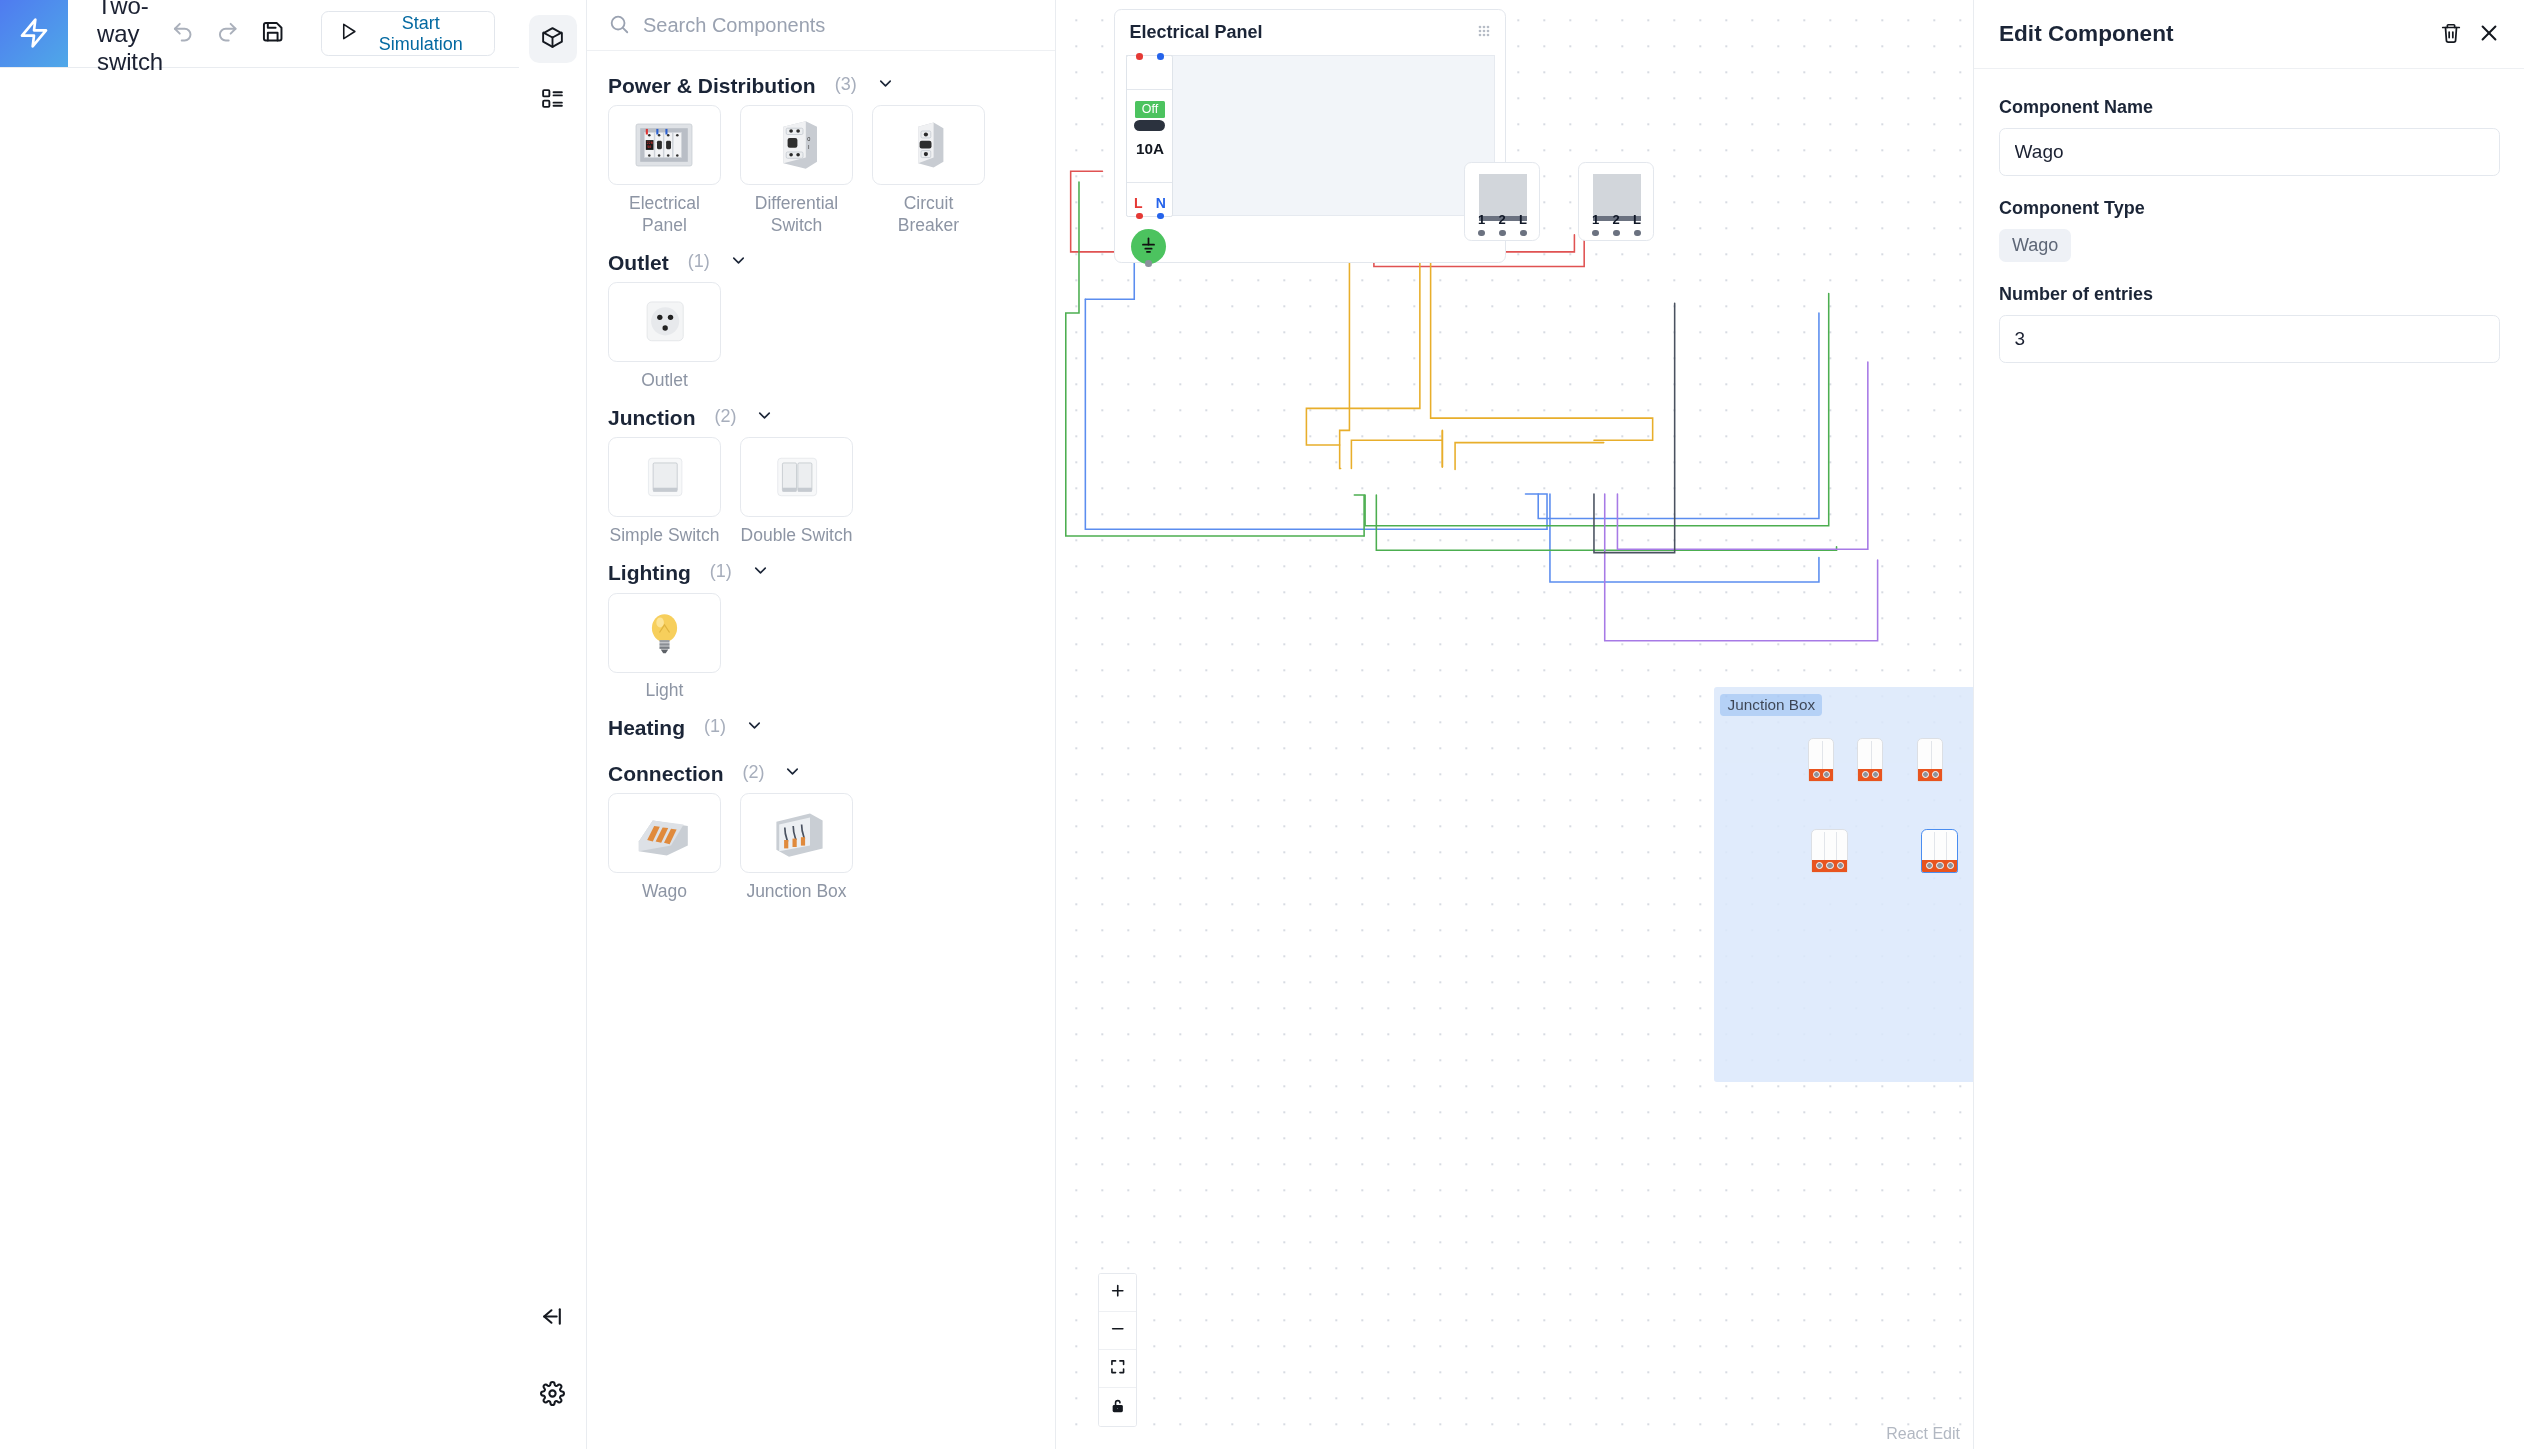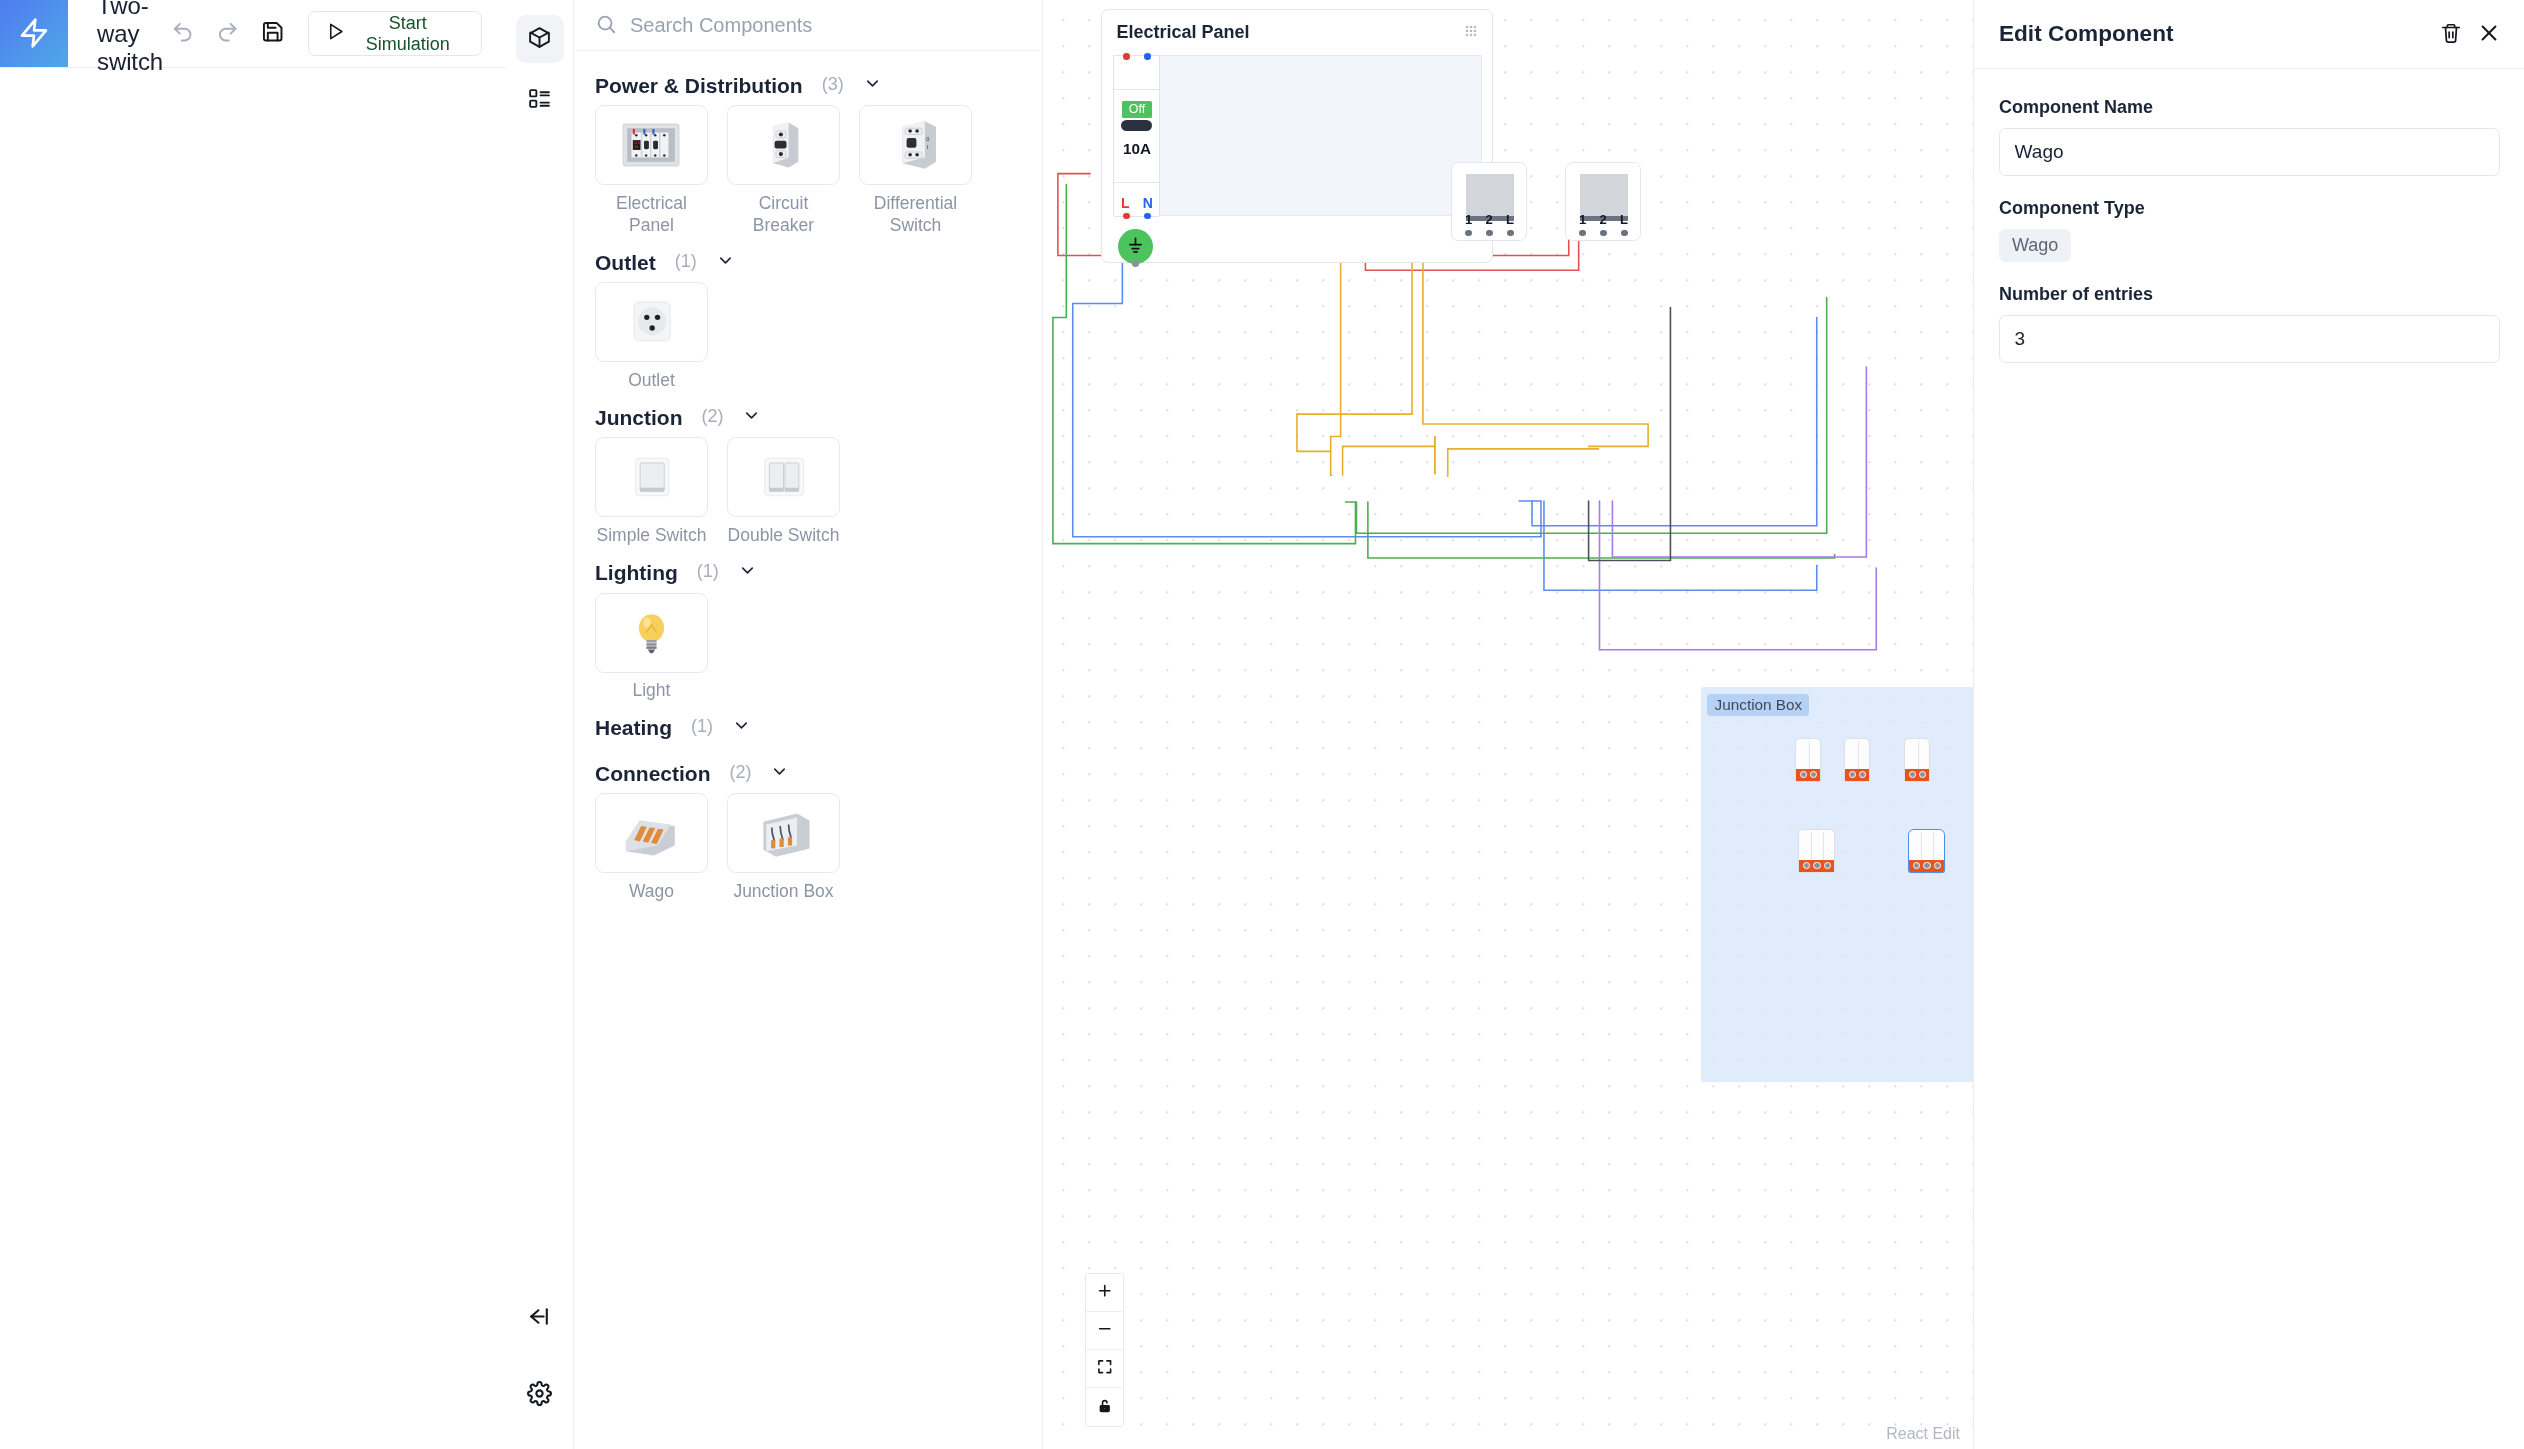--- a/index.html
+++ b/index.html
@@ -30,21 +30,21 @@
   .header-actions { display: flex; align-items: center; gap: 4.4px; padding-right: 25px; }
   .icon-btn {
     width: 47px; height: 47px; display: flex; align-items: center; justify-content: center;
     border-radius: 5.8px; background: transparent; border: none; cursor: pointer;
   }
   .icon-btn svg { width: 23.4px; height: 23.4px; }
   .start-btn {
     display: flex; align-items: center; gap: 10.2px;
     height: 45px; padding: 0 20.5px 0 17.5px;
     border: 0.7px solid #e2e6ec; border-radius: 7.3px; background: #fff; cursor: pointer;
-    font-size: 18px; color: #14532d; margin-left: 11px;
+    font-size: 18px; color: #0369a1; margin-left: 24px;
   }
   .start-btn svg { width: 19px; height: 19px; }
 
   
   .body-row { flex: 1 1 auto; display: flex; min-height: 0; position: relative; }
 
   
   .rail {
     width: 68px; flex: 0 0 68px; background: #fff; border-right: 0.7px solid #e9ecf0;
     display: flex; flex-direction: column; align-items: center; padding-top: 14.6px;
@@ -369,48 +369,48 @@
                     <circle cx="43" cy="55" r="1.8" fill="#333"></circle>
                   <circle cx="56" cy="55" r="1.8" fill="#333"></circle>
                     <circle cx="69" cy="55" r="1.8" fill="#333"></circle>
                 </svg>
               </div>
               <div class="tile-label">Electrical Panel</div>
             </div>
             <div class="tile">
               <div class="tile-box">
                 <svg viewBox="0 0 100 80" width="70" height="56">
-                  <polygon points="36,14 58,8 72,16 72,64 58,72 36,66" fill="#c8ccd2"></polygon>
-                  <polygon points="36,14 58,8 58,58 36,66" fill="#f0f1f3"></polygon>
-                  <rect x="40" y="20" width="14" height="10" rx="2" fill="#eceef0" stroke="#bfc4cb"></rect>
-                  <circle cx="47" cy="25" r="3" fill="#2b2b2b"></circle>
-                  <rect x="40" y="48" width="14" height="10" rx="2" fill="#eceef0" stroke="#bfc4cb"></rect>
-                  <circle cx="47" cy="53" r="3" fill="#2b2b2b"></circle>
-                  <rect x="38" y="34" width="17" height="11" rx="3" fill="#2e2e2e"></rect>
-                </svg>
-              </div>
-              <div class="tile-label">Circuit Breaker</div>
-            </div>
-            <div class="tile">
-              <div class="tile-box">
-                <svg viewBox="0 0 100 80" width="70" height="56">
                   <polygon points="32,14 64,6 80,14 80,64 64,74 32,66" fill="#c8ccd2"></polygon>
                   <polygon points="32,14 64,6 64,58 32,66" fill="#f0f1f3"></polygon>
                   <rect x="36" y="16" width="24" height="9" rx="2" fill="#eceef0" stroke="#bfc4cb"></rect>
                   <circle cx="43" cy="20" r="2.6" fill="#2b2b2b"></circle>
                     <circle cx="53" cy="20" r="2.6" fill="#2b2b2b"></circle>
                   <rect x="36" y="50" width="24" height="9" rx="2" fill="#eceef0" stroke="#bfc4cb"></rect>
                   <circle cx="43" cy="54" r="2.6" fill="#2b2b2b"></circle>
                     <circle cx="53" cy="54" r="2.6" fill="#2b2b2b"></circle>
                   <rect x="38" y="30" width="14" height="14" rx="3" fill="#2e2e2e"></rect>
                   <text x="66" y="34" font-size="8" fill="#333">0</text>
                   <text x="67" y="46" font-size="8" fill="#333">I</text>
                 </svg>
               </div>
               <div class="tile-label">Differential Switch</div>
+            </div>
+            <div class="tile">
+              <div class="tile-box">
+                <svg viewBox="0 0 100 80" width="70" height="56">
+                  <polygon points="36,14 58,8 72,16 72,64 58,72 36,66" fill="#c8ccd2"></polygon>
+                  <polygon points="36,14 58,8 58,58 36,66" fill="#f0f1f3"></polygon>
+                  <rect x="40" y="20" width="14" height="10" rx="2" fill="#eceef0" stroke="#bfc4cb"></rect>
+                  <circle cx="47" cy="25" r="3" fill="#2b2b2b"></circle>
+                  <rect x="40" y="48" width="14" height="10" rx="2" fill="#eceef0" stroke="#bfc4cb"></rect>
+                  <circle cx="47" cy="53" r="3" fill="#2b2b2b"></circle>
+                  <rect x="38" y="34" width="17" height="11" rx="3" fill="#2e2e2e"></rect>
+                </svg>
+              </div>
+              <div class="tile-label">Circuit Breaker</div>
             </div>
           </div>
         </div>
 
         <div class="cat">
           <div class="cat-head">
             <span class="cat-title">Outlet</span>
             <span class="cat-count">(1)</span>
             <span class="chev">
               <svg viewBox="0 0 24 24" fill="none" stroke="#1b2537" stroke-width="2" stroke-linecap="round" stroke-linejoin="round">

